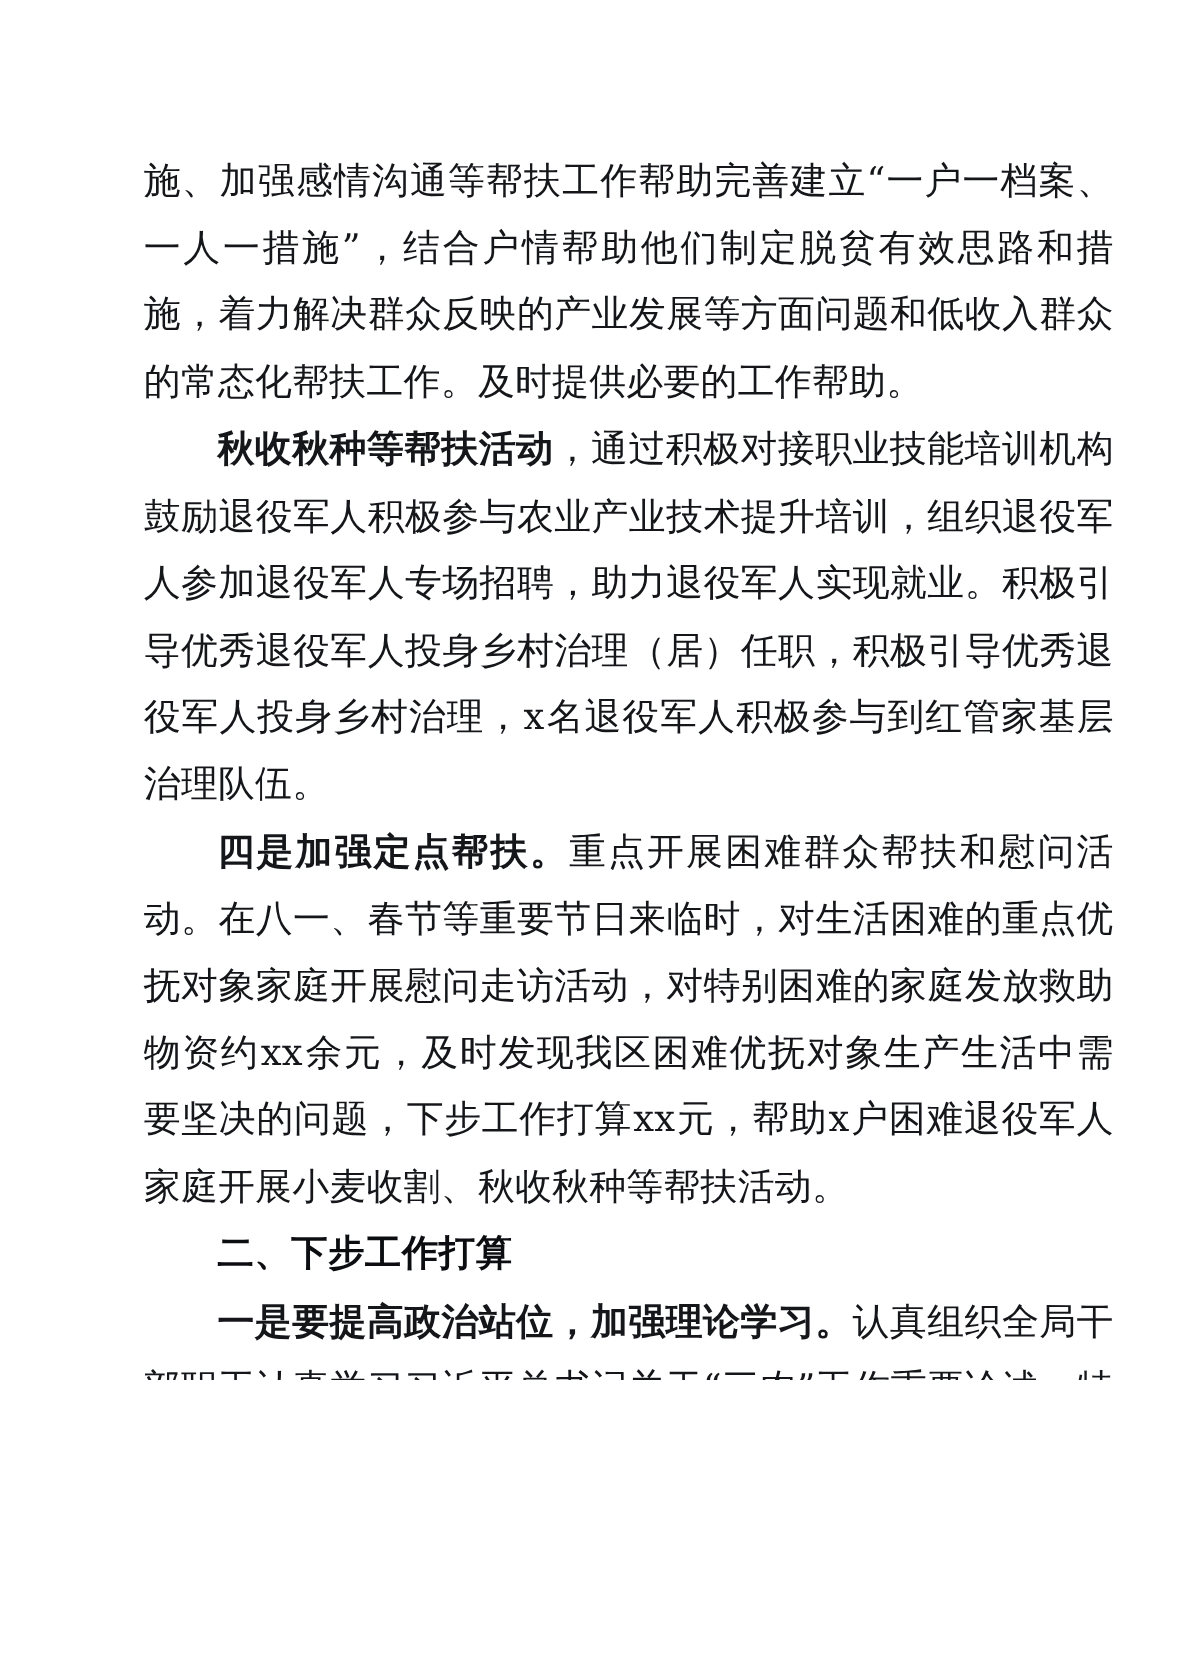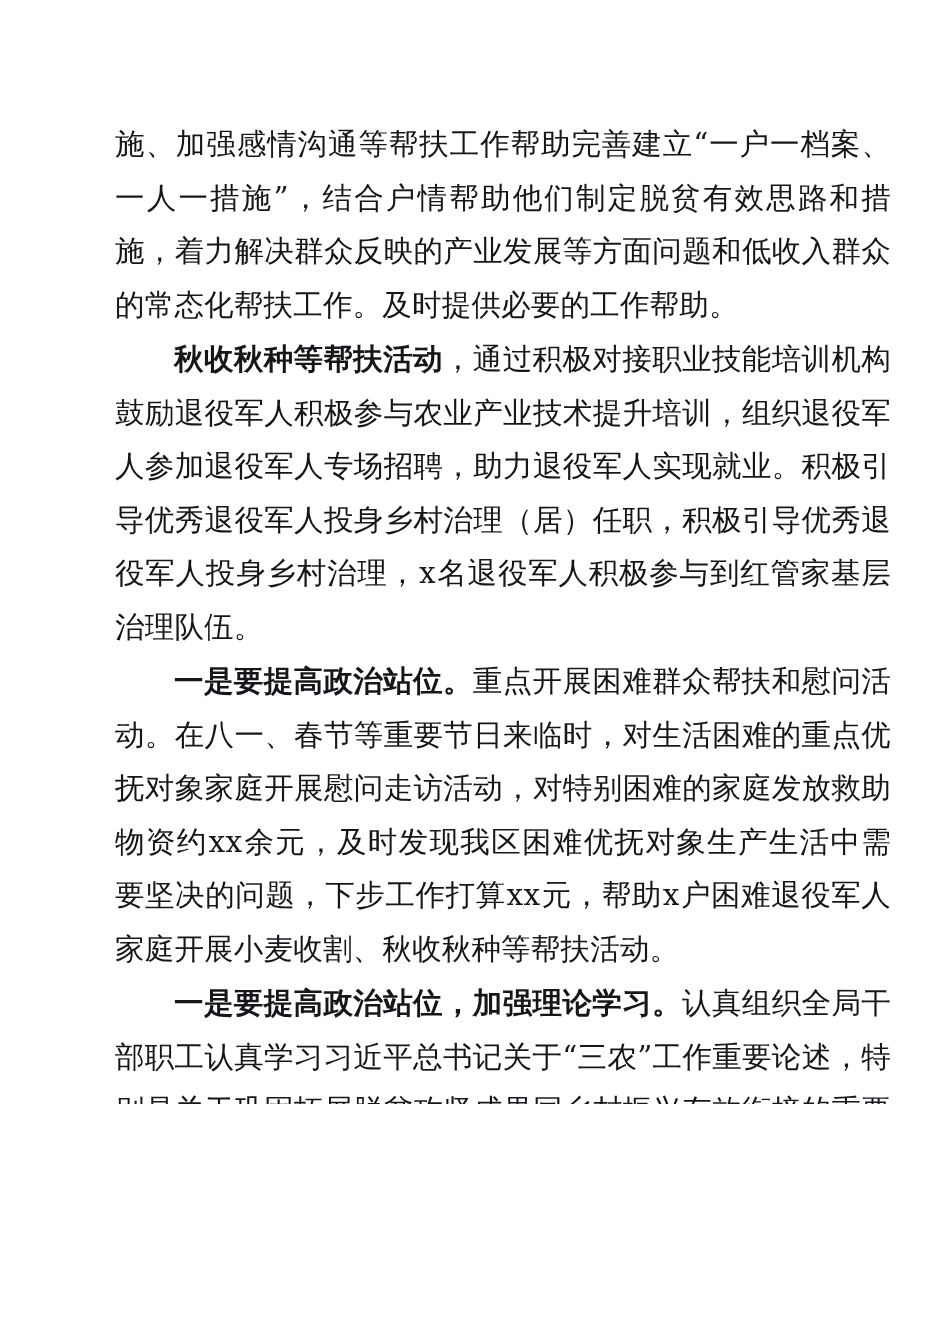--- a/index.html
+++ b/index.html
@@ -58,22 +58,23 @@
 
     <p class="para cont">
       <span>施、加强感情沟通等帮扶工作帮助完善建立“一户一档案、一人一措施”，结合户情帮助他们制定脱贫有效思路和措施，着力解决群众反映的产业发展等方面问题和低收入群众的常态化帮扶工作。及时提供必要的工作帮助。</span>
     </p>
 
     <p class="para">
       <span class="lead">秋收秋种等帮扶活动</span><span>，通过积极对接职业技能培训机构鼓励退役军人积极参与农业产业技术提升培训，组织退役军人参加退役军人专场招聘，助力退役军人实现就业。积极引导优秀退役军人投身乡村治理（居）任职，积极引导优秀退役军人投身乡村治理，</span><span class="ph">x</span><span>名退役军人积极参与到红管家基层治理队伍。</span>
     </p>
 
     <p class="para">
-      <span class="lead">一是要提高政治站位。</span><span>重点开展困难群众帮扶和慰问活动。在八一、春节等重要节日来临时，对生活困难的重点优抚对象家庭开展慰问走访活动，对特别困难的家庭发放救助物资约</span><span class="ph">xx</span><span>余元，及时发现我区困难优抚对象生产生活中需要坚决的问题，下步工作打算</span><span class="ph">xx</span><span>元，帮助</span><span class="ph">x</span><span>户困难退役军人家庭开展小麦收割、秋收秋种等帮扶活动。</span>
+      <span class="lead">四是加强定点帮扶。</span><span>重点开展困难群众帮扶和慰问活动。在八一、春节等重要节日来临时，对生活困难的重点优抚对象家庭开展慰问走访活动，对特别困难的家庭发放救助物资约</span><span class="ph">xx</span><span>余元，及时发现我区困难优抚对象生产生活中需要坚决的问题，下步工作打算</span><span class="ph">xx</span><span>元，帮助</span><span class="ph">x</span><span>户困难退役军人家庭开展小麦收割、秋收秋种等帮扶活动。</span>
     </p>
 
+    <h2 class="section-heading">二、下步工作打算</h2>
 
     <p class="para">
       <span class="lead">一是要提高政治站位，加强理论学习。</span><span>认真组织全局干部职工认真学习习近平总书记关于“三农”工作重要论述，特别是关于巩固拓展脱贫攻坚成果同乡村振兴有效衔接的重要讲话精神。结合退役军人服务管理工作，持续抓好政策宣传，及时帮助解决贫困户家庭具体问题。</span>
     </p>
 
   </div>
 </div>
 
 </body></html>

